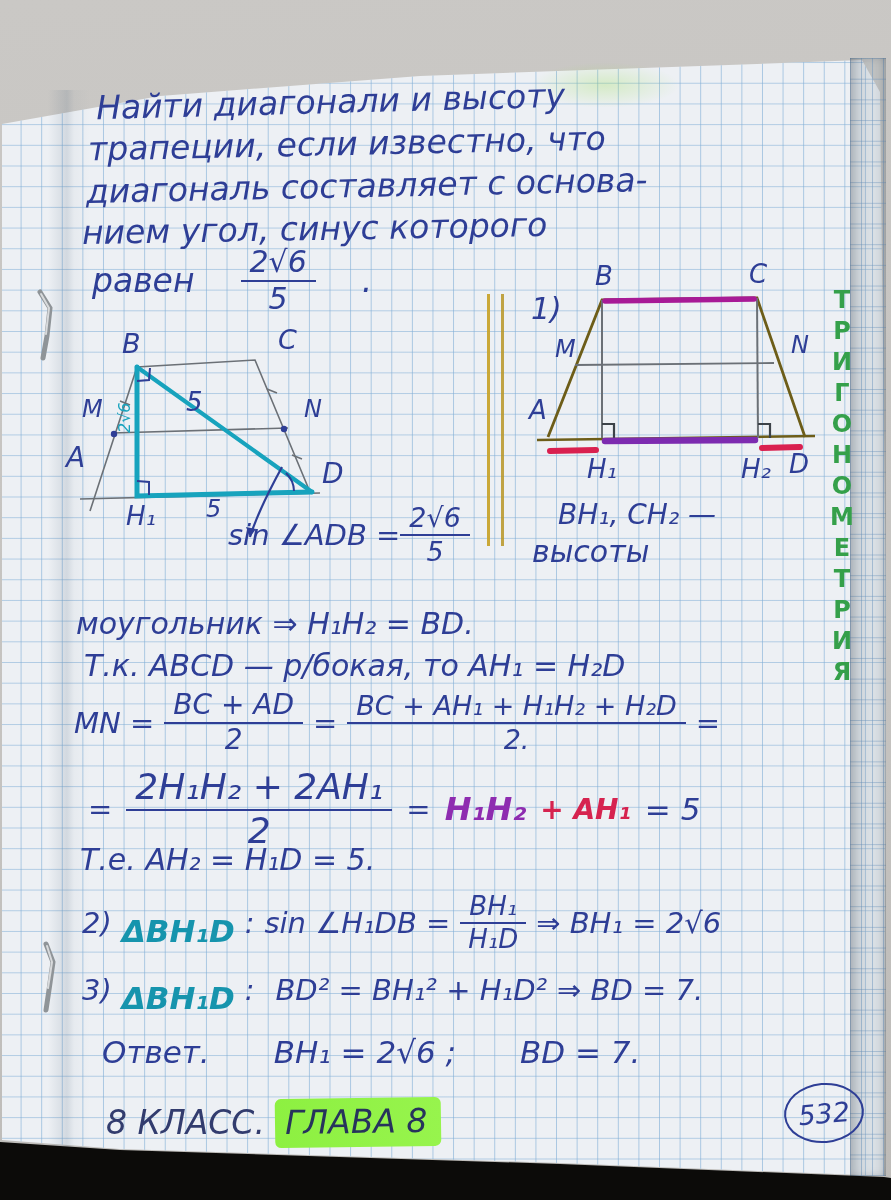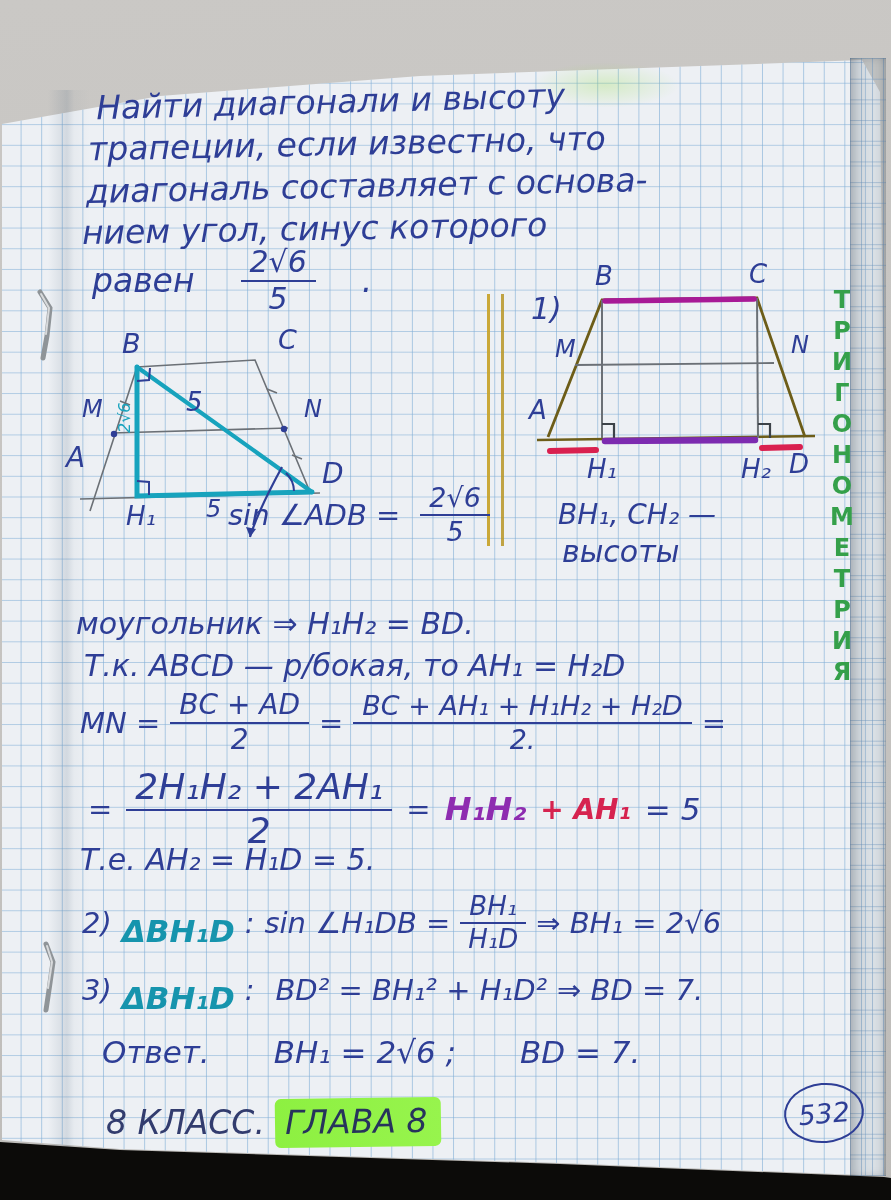--- a/index.html
+++ b/index.html
@@ -118,21 +118,21 @@
     <text x="22" y="102" font-size="24" fill="#2e3e96">M</text>
     <text x="244" y="102" font-size="24" fill="#2e3e96">N</text>
     <text x="6" y="152" font-size="28" fill="#2e3e96">A</text>
     <text x="262" y="168" font-size="28" fill="#2e3e96">D</text>
     <text x="66" y="210" font-size="26" fill="#2e3e96">H₁</text>
     <text x="126" y="96" font-size="26" fill="#2e3e96">5</text>
     <text x="146" y="202" font-size="24" fill="#2e3e96">5</text>
     <text x="70" y="118" font-size="16" fill="#17a3bd" transform="rotate(-90 70 118)">2√6</text>
   </svg>
 
-  <div class="hw row" style="left:228px;top:483px;font-size:29px;gap:20px">
+  <div class="hw row" style="left:228px;top:503px;font-size:29px;gap:0">
     <span>sin ∠ADB =</span>
     <span class="frac" style="font-size:27px">
       <span class="num">2√6</span>
       <span class="den">5</span>
     </span>
   </div>
 
   <svg style="position:absolute;left:495px;top:263px" width="345" height="300" viewBox="0 0 345 300">
 
     <path d="M42,177 L320,173" stroke="#6d5d18" stroke-width="2.6" fill="none"></path>
@@ -158,26 +158,26 @@
     <text x="254" y="20" font-size="26" fill="#2e3e96">C</text>
     <text x="60" y="94" font-size="24" fill="#2e3e96">M</text>
     <text x="296" y="90" font-size="24" fill="#2e3e96">N</text>
     <text x="34" y="156" font-size="26" fill="#2e3e96">A</text>
     <text x="92" y="215" font-size="26" fill="#2e3e96">H₁</text>
     <text x="246" y="215" font-size="26" fill="#2e3e96">H₂</text>
     <text x="294" y="210" font-size="26" fill="#2e3e96">D</text>
   </svg>
 
   <div class="hw" style="left:558px;top:498px;font-size:28px">BH₁, CH₂ —</div>
-  <div class="hw" style="left:562px;top:534px;font-size:30px">высоты</div>
+  <div class="hw" style="left:532px;top:534px;font-size:30px">высоты</div>
 
   <div class="hw" style="left:76px;top:606px;font-size:30px">моугольник ⇒ H₁H₂ = BD.</div>
   <div class="hw" style="left:84px;top:648px;font-size:30px">Т.к. ABCD — р/бокая, то AH₁ = H₂D</div>
 
-  <div class="hw row" style="left:80px;top:690px;font-size:29px;">
+  <div class="hw row" style="left:74px;top:690px;font-size:29px;">
     <span>MN =</span>
     <span class="frac" style="font-size:28px">
       <span class="num">BC + AD</span>
       <span class="den">2</span>
     </span>
     <span>=</span>
     <span class="frac" style="font-size:27px">
       <span class="num">BC + AH₁ + H₁H₂ + H₂D</span>
       <span class="den">2.</span>
     </span>

